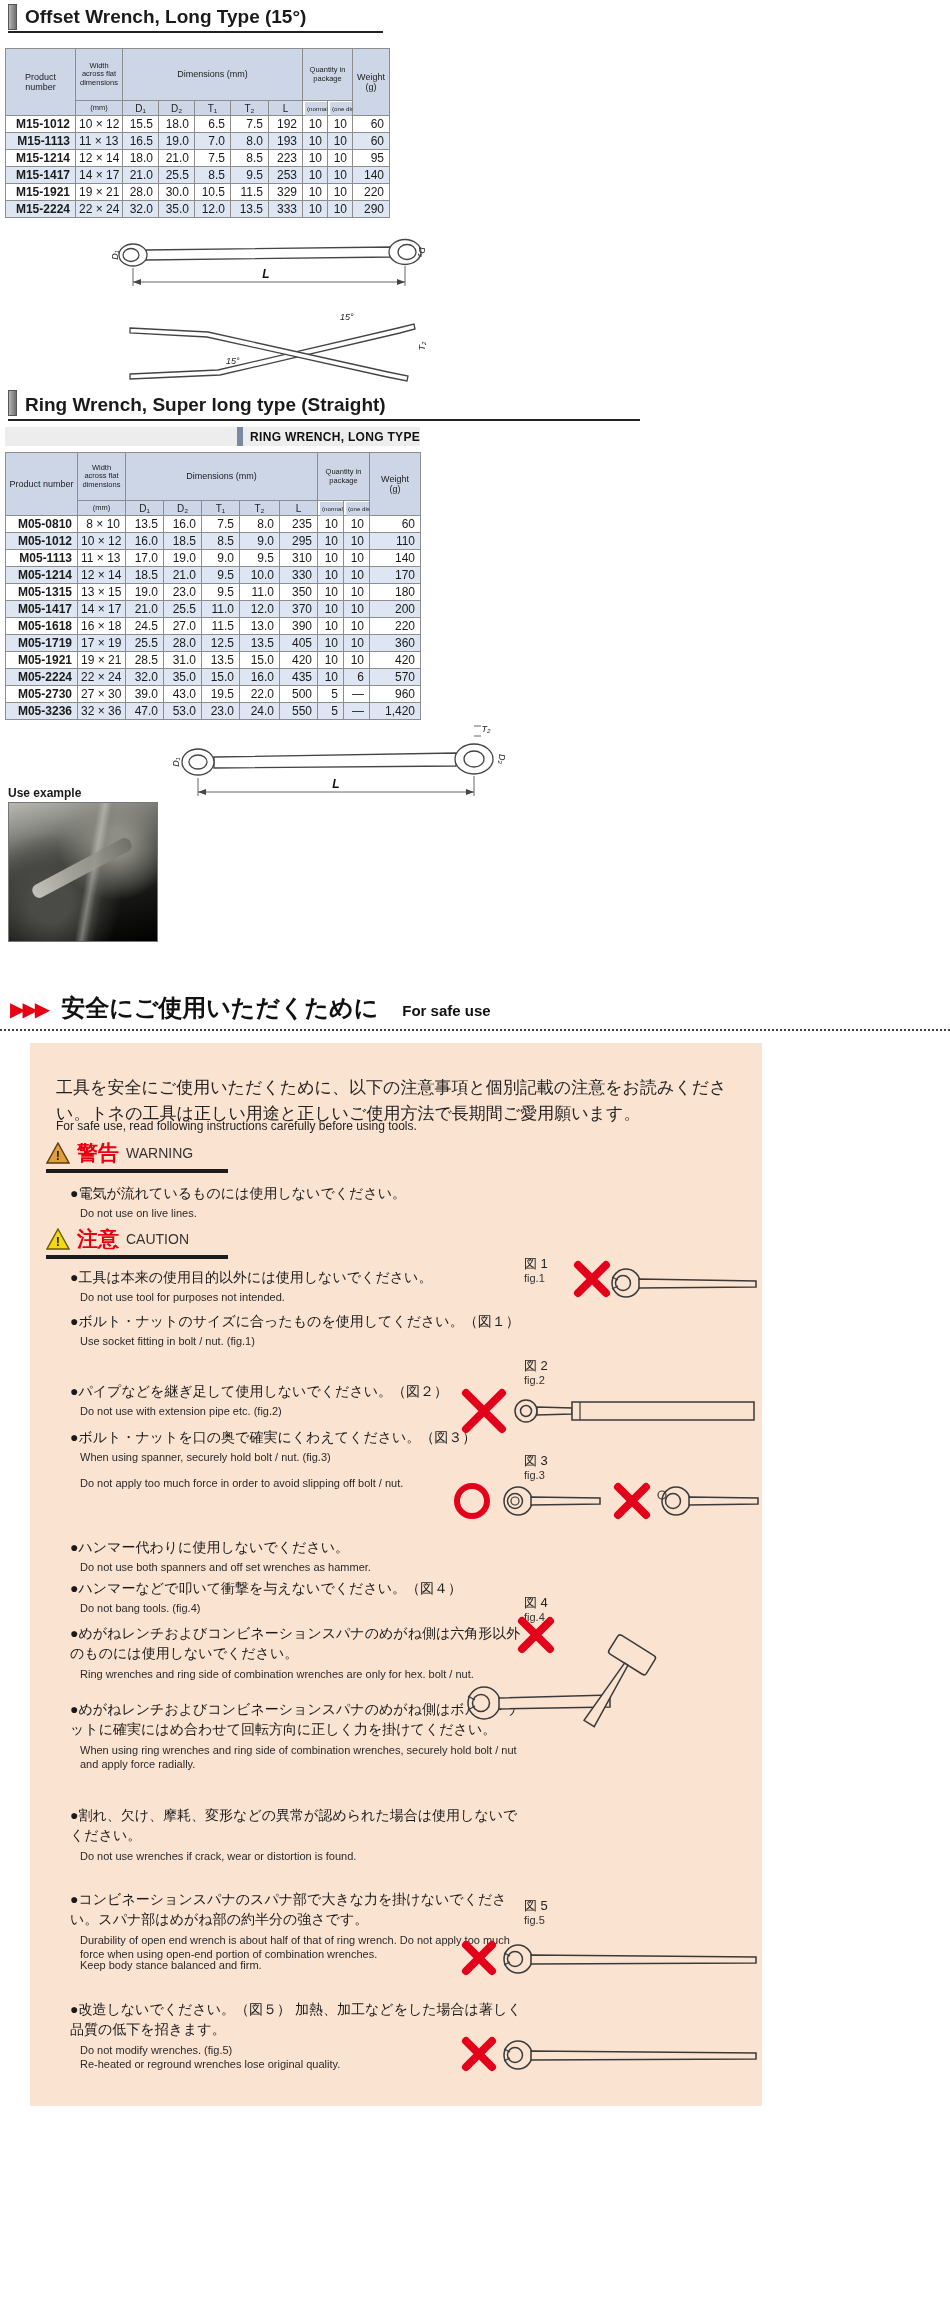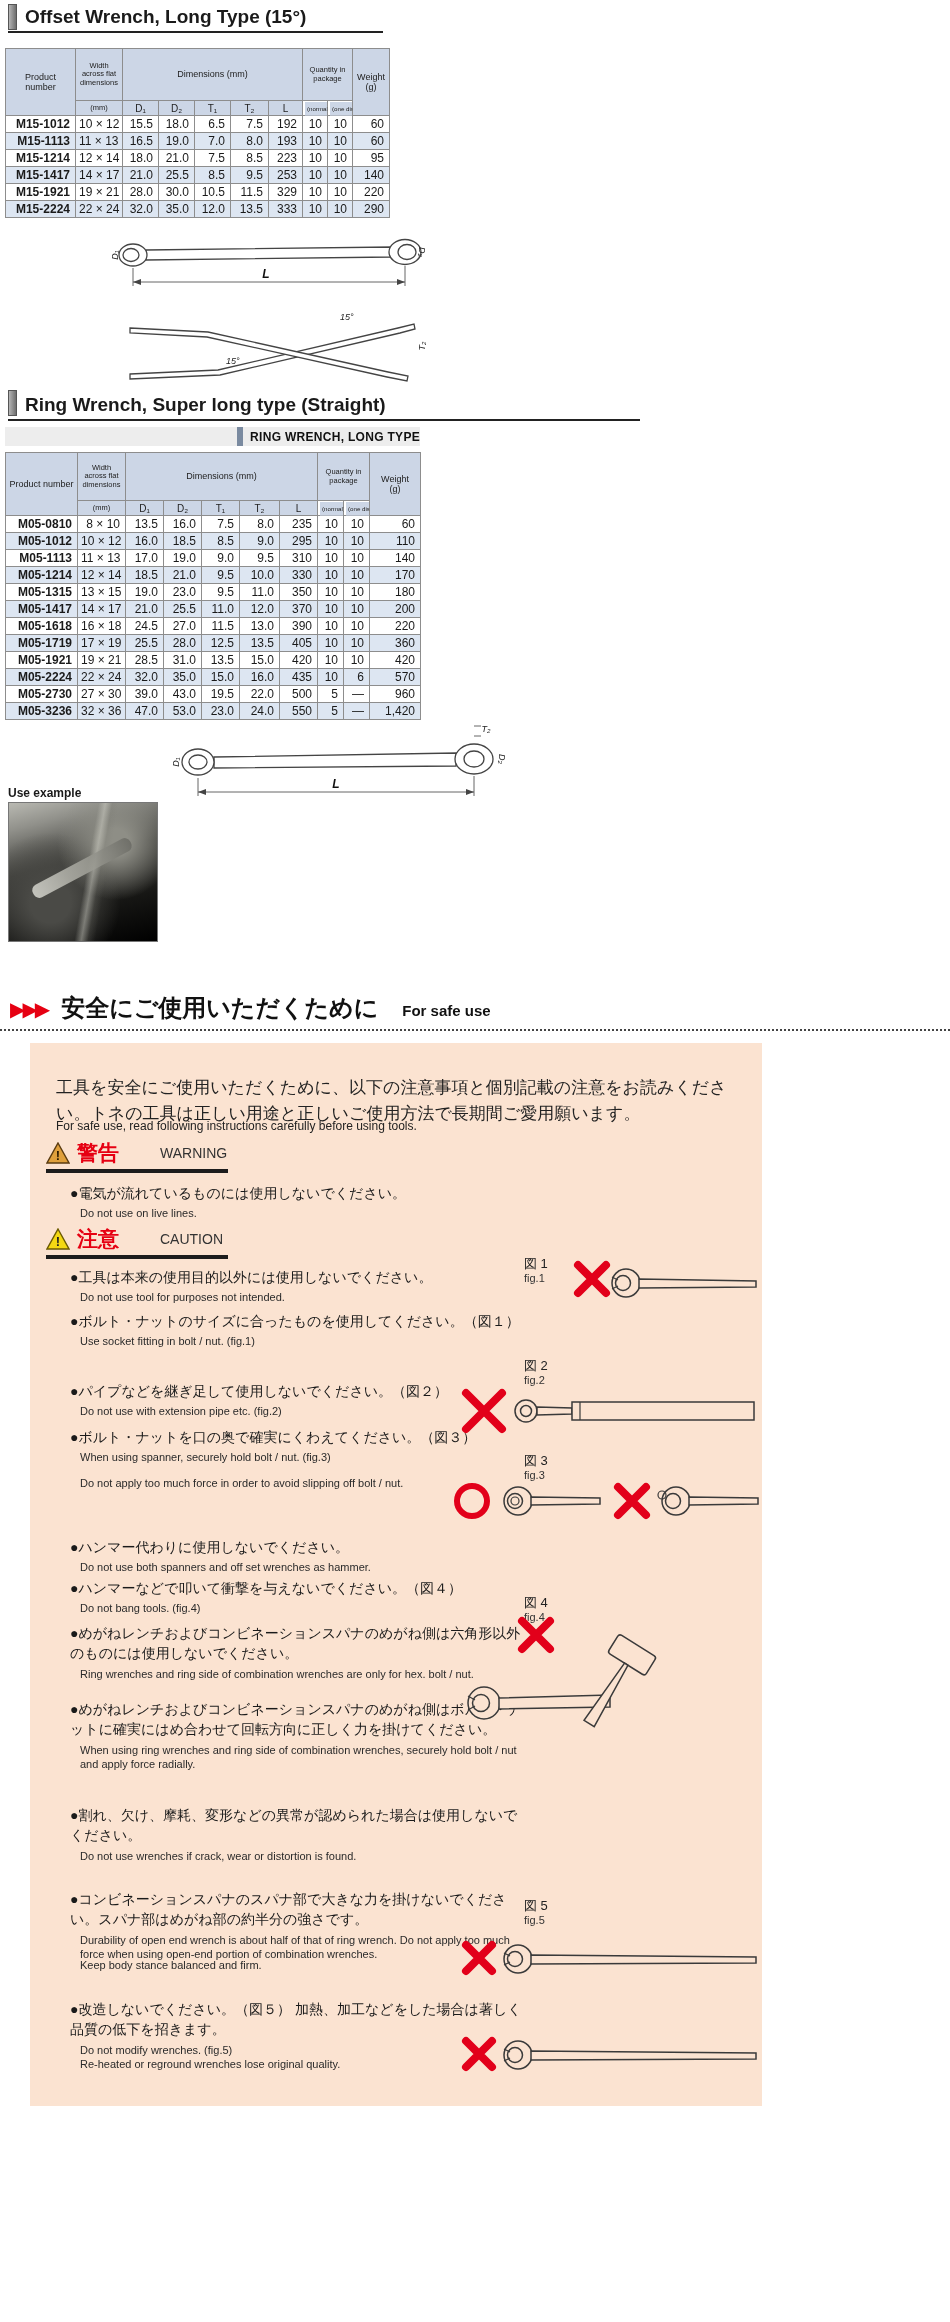--- a/index.html
+++ b/index.html
@@ -59,21 +59,21 @@
   #safe-ja{font-size:24px;font-weight:bold;color:#111;}
   #safe-en{font-size:15px;font-weight:bold;color:#111;margin-left:10px;}
   #safe-dotted{position:absolute;left:0;top:1029px;width:950px;border-top:2px dotted #444;}
 
   #safe-box{position:absolute;left:30px;top:1043px;width:732px;height:1063px;background:#fbe3d1;}
   #intro-ja{position:absolute;left:26px;top:16px;width:688px;font-size:17px;line-height:1.55;color:#222;margin-top:16px;}
   #intro-en{position:absolute;left:26px;top:76px;font-size:12px;color:#222;text-align:center;}
 
   .alert-hdr{position:absolute;display:flex;align-items:center;gap:7px;}
   .alert-ja{font-size:21px;font-weight:bold;color:#e60012;}
-  .alert-en{font-size:14px;color:#333;margin-left:34px;}
+  .alert-en{font-size:14px;color:#333;}
   .alert-bar{position:absolute;width:182px;height:4px;background:#1c1c1c;}
   #warning-hdr{left:16px;top:96px;} #warning-bar{left:16px;top:126px;}
   #caution-hdr{left:16px;top:182px;} #caution-bar{left:16px;top:212px;}
 
   .item-ja{font-size:14px;line-height:1.45;color:#1a1a1a;}
   .item-en{font-size:11px;line-height:1.3;color:#2a2a2a;padding-left:10px;margin-top:3px;white-space:pre-line;}
   #warning-item{position:absolute;left:40px;top:140px;width:470px;}
 
   #caution-items{position:absolute;left:0;top:0;width:732px;height:1063px;pointer-events:none;}
   .citem{position:absolute;left:40px;width:452px;}

